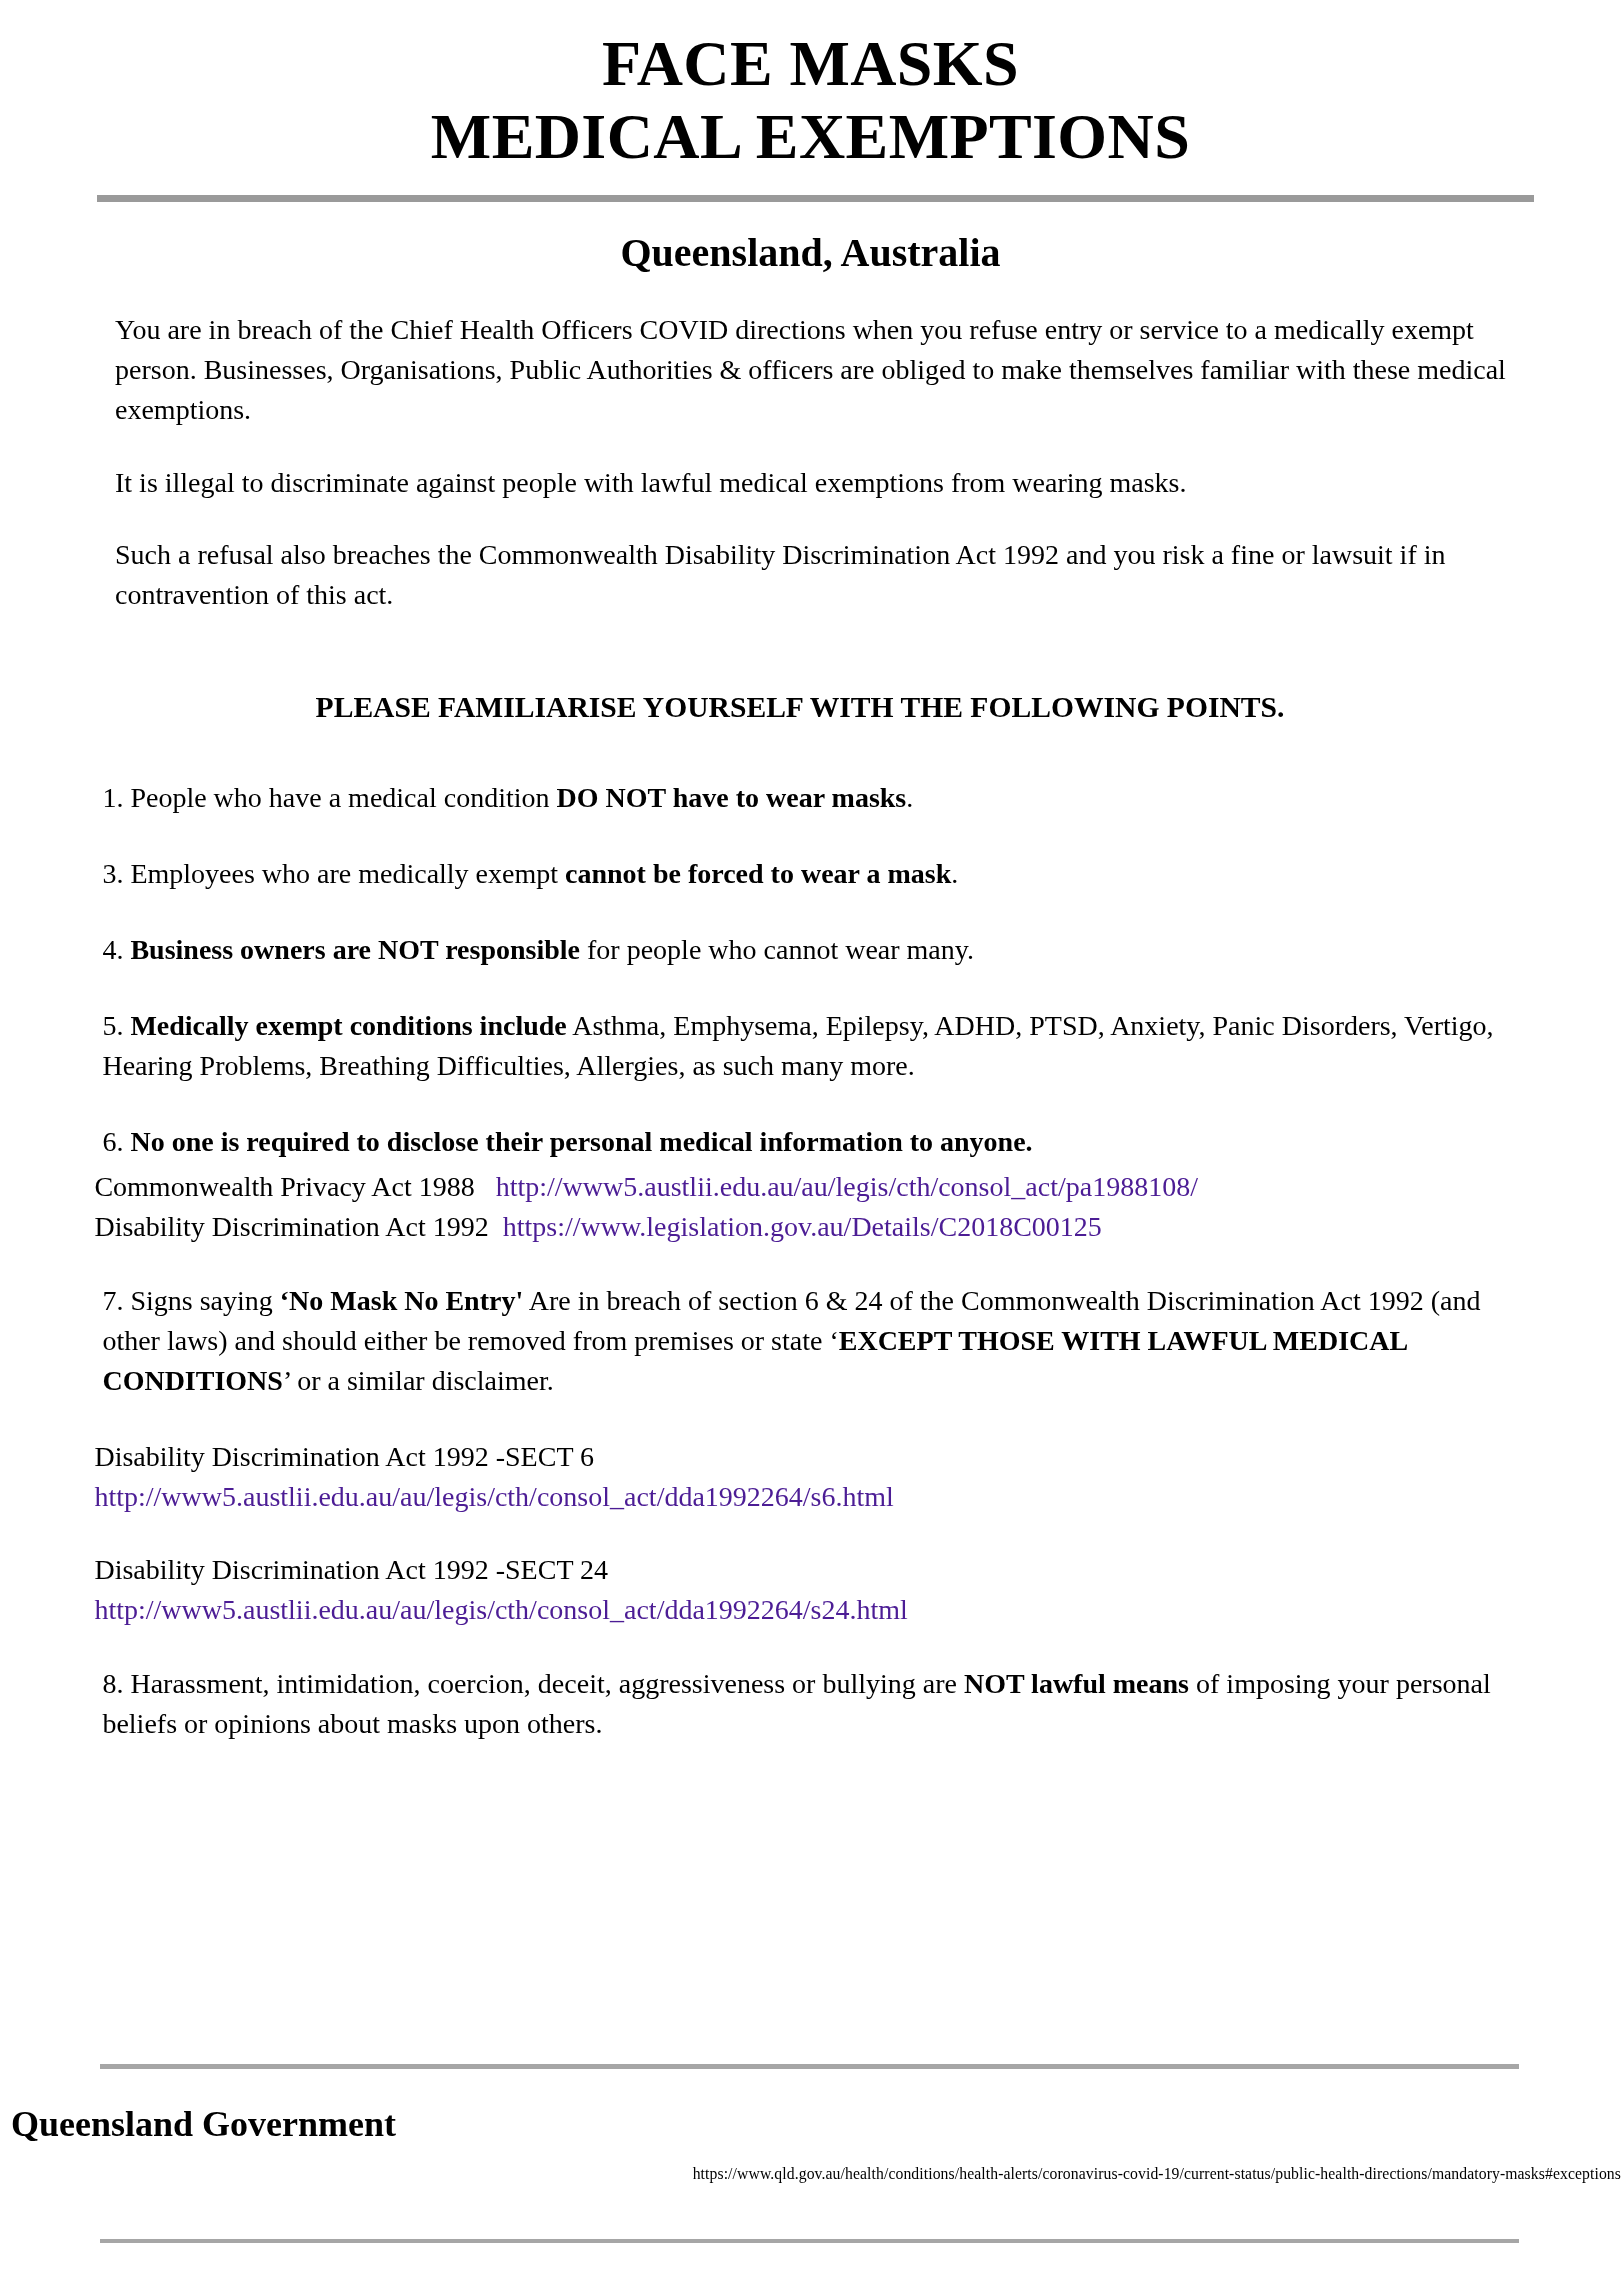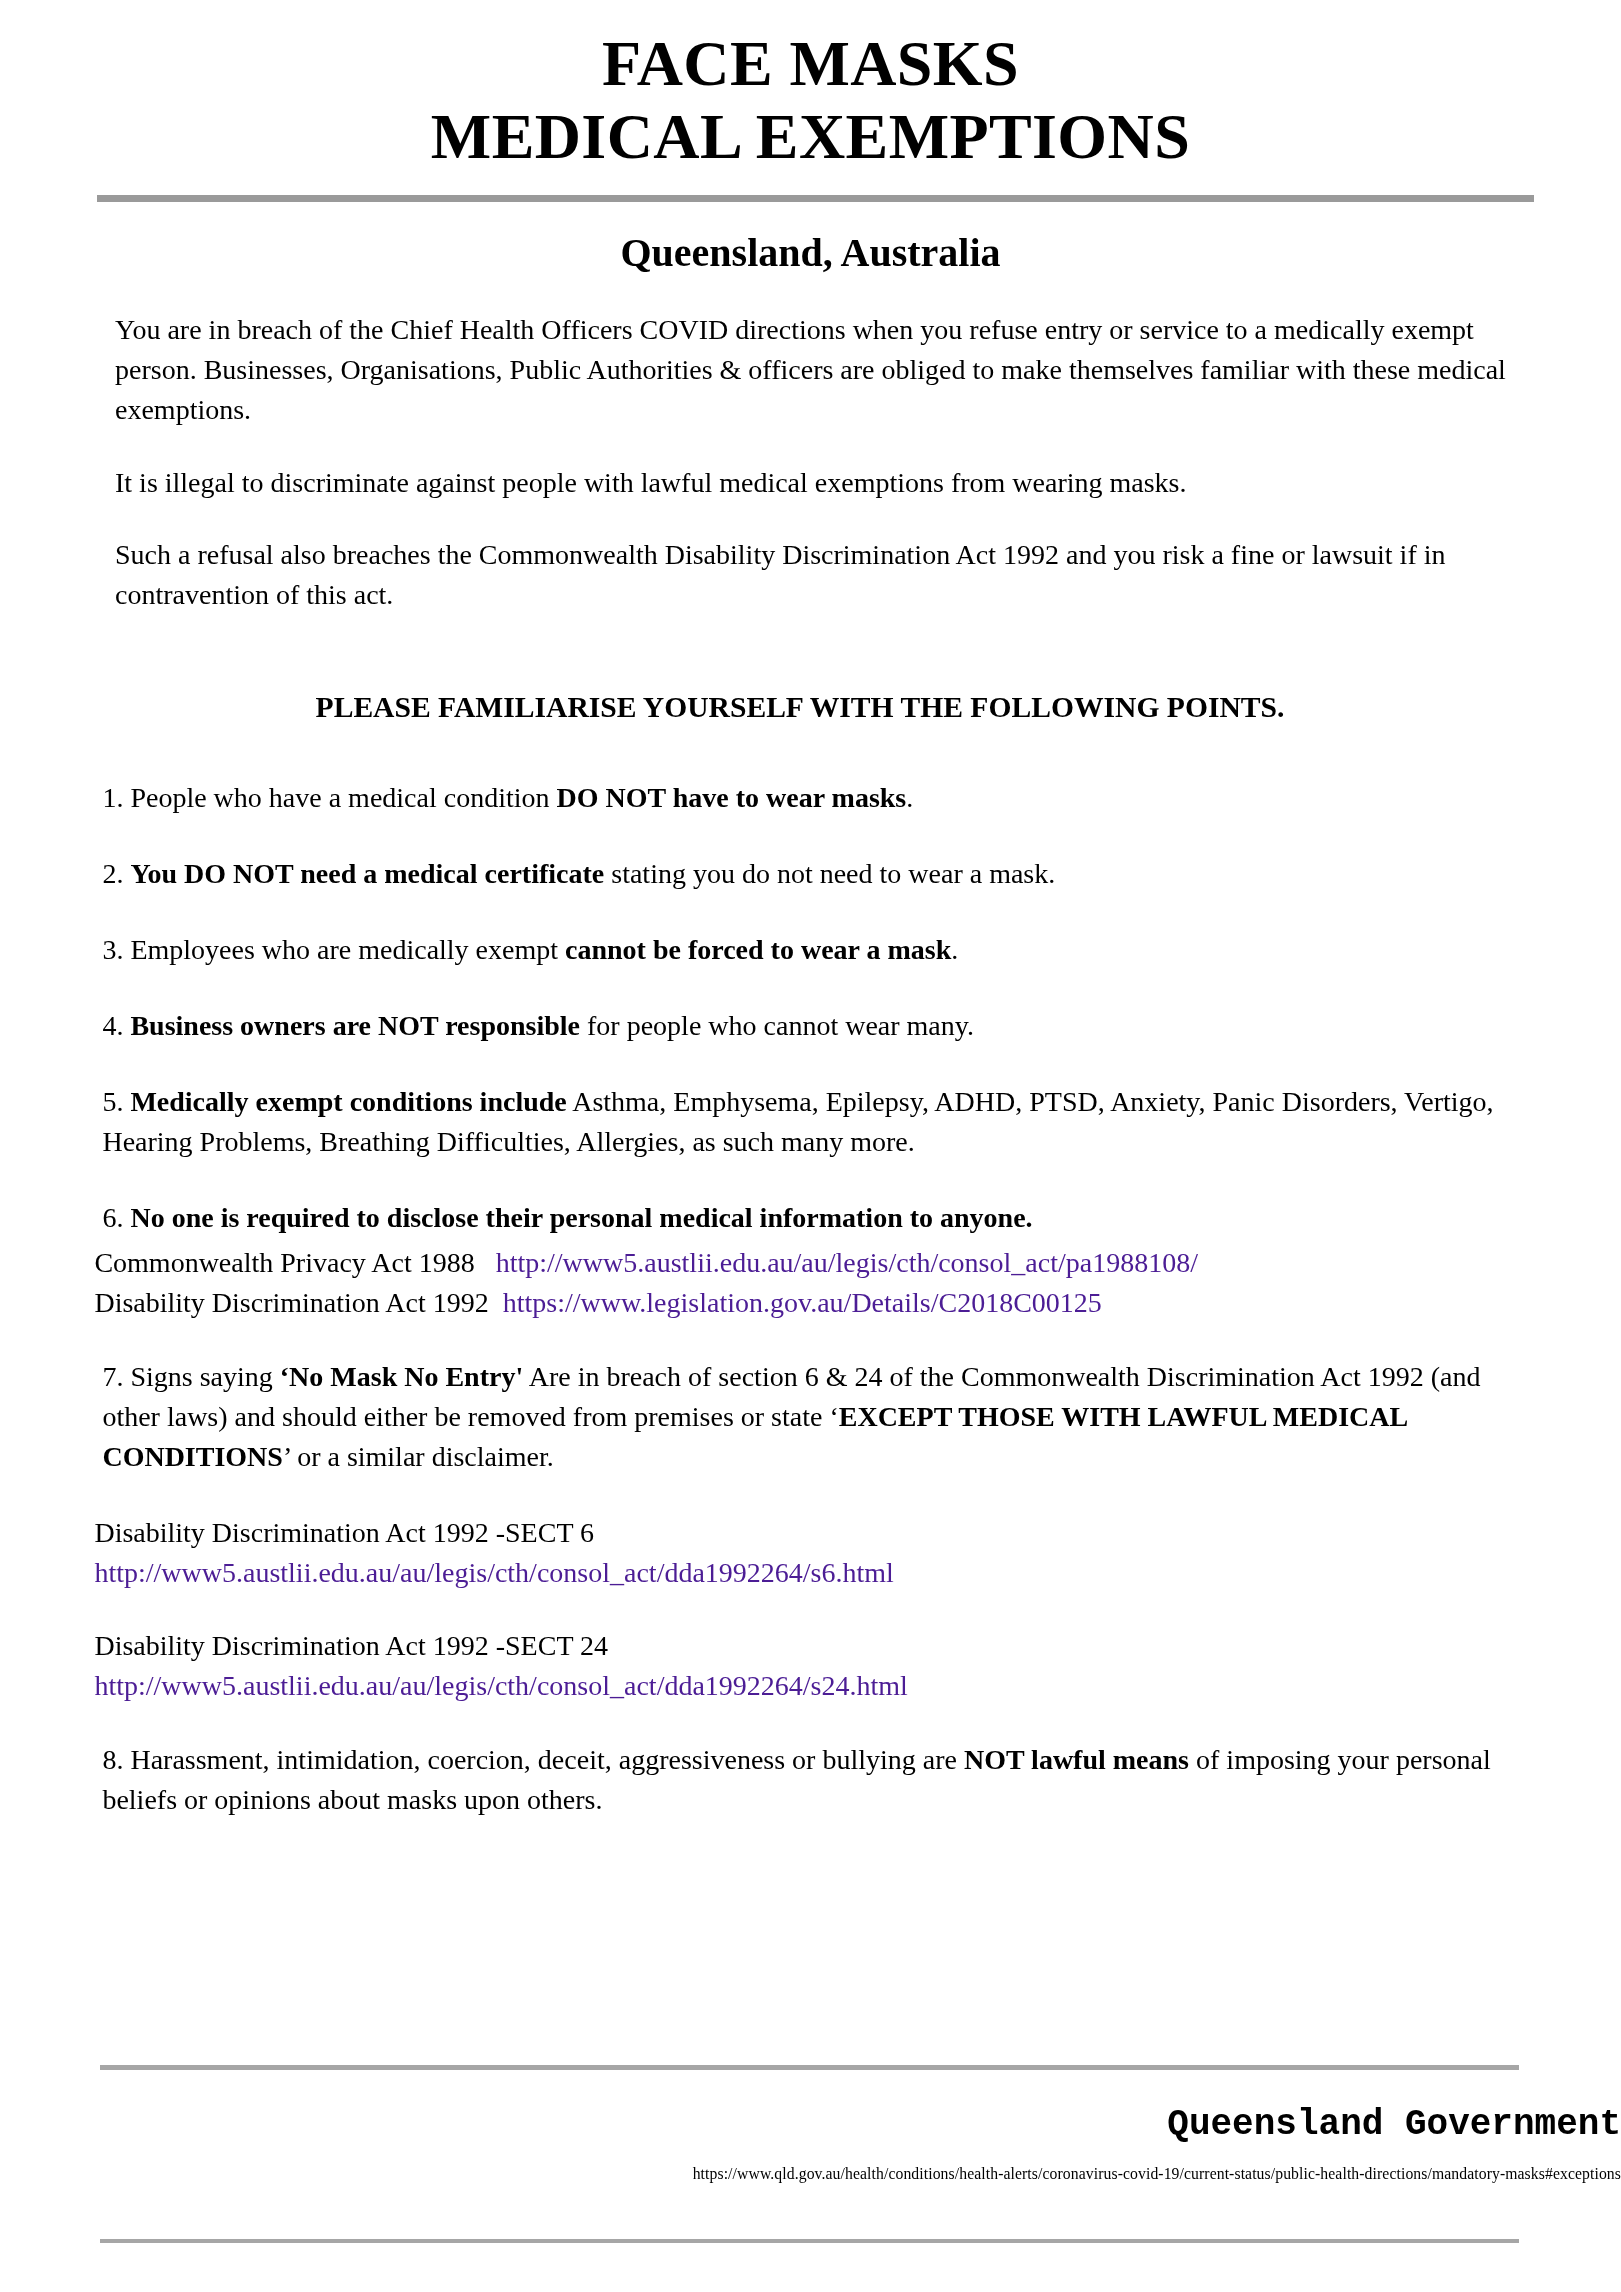--- a/index.html
+++ b/index.html
@@ -105,25 +105,24 @@
     right: 0;
     bottom: 50px;
   }
   .rule-footer {
     width: 1419px;
     height: 4.5px;
     background: #a6a6a6;
     margin: 0 0 0 100px;
   }
   .footer-title {
-    text-align: right;
+    text-align: left;
     font-size: 36px;
     font-weight: bold;
-    margin: 34px 0 0 4px;
-    font-family: Liberation Mono, monospace;
+    margin: 34px 0 0 11px;
   }
   .footer-url {
     text-align: right;
     font-size: 15.7px;
     margin: 19.7px 0 0 0;
     letter-spacing: 0.1px;
   }
   .rule-footer.bottom { margin-top: 56px; }
 </style>
 </head>
@@ -145,21 +144,20 @@
     <p class="intro">You are in breach of the Chief Health Officers COVID directions when you refuse entry or service to a medically exempt person.   Businesses, Organisations, Public Authorities &amp; officers are obliged to make themselves familiar with these medical exemptions.</p>
     <p class="intro">It is illegal to discriminate against people with lawful medical exemptions from wearing masks.</p>
     <p class="intro last">Such a refusal also breaches the Commonwealth Disability Discrimination Act 1992 and you risk a fine or lawsuit if in contravention of this act.</p>
 
     <div class="section-heading">PLEASE FAMILIARISE YOURSELF WITH THE FOLLOWING POINTS.</div>
 
     <div class="points">
 
       <p class="point"><span>1. </span><span>People who have a medical condition </span><b>DO NOT have to wear masks</b><span>.</span></p>
 
-      <p class="point"><span>2. </span><b>You DO NOT need a medical certificate</b><span> stating you do not need to wear a mask.</span></p>
 
       <p class="point"><span>3. </span><span>Employees who are medically exempt </span><b>cannot be forced to wear a mask</b><span>.</span></p>
 
       <p class="point"><span>4. </span><b>Business owners are NOT responsible</b><span> for people who cannot wear many.</span></p>
 
       <p class="point"><span>5. </span><b>Medically exempt conditions include</b><span> Asthma, Emphysema, Epilepsy, ADHD, PTSD, Anxiety, Panic Disorders, Vertigo, Hearing Problems, Breathing Difficulties, Allergies, as such many more.</span></p>
 
       <p class="point tight"><span>6. </span><b>No one is required to disclose their personal medical information to anyone.</b></p>
       <p class="ref-line"><span>Commonwealth Privacy Act 1988</span>&nbsp;&nbsp;&nbsp;<a class="link nowrap-link" href="#">http://www5.austlii.edu.au/au/legis/cth/consol_act/pa1988108/</a></p>
       <p class="ref-line"><span>Disability Discrimination Act 1992</span>&nbsp;&nbsp;<a class="link nowrap-link" href="#">https://www.legislation.gov.au/Details/C2018C00125</a></p>

